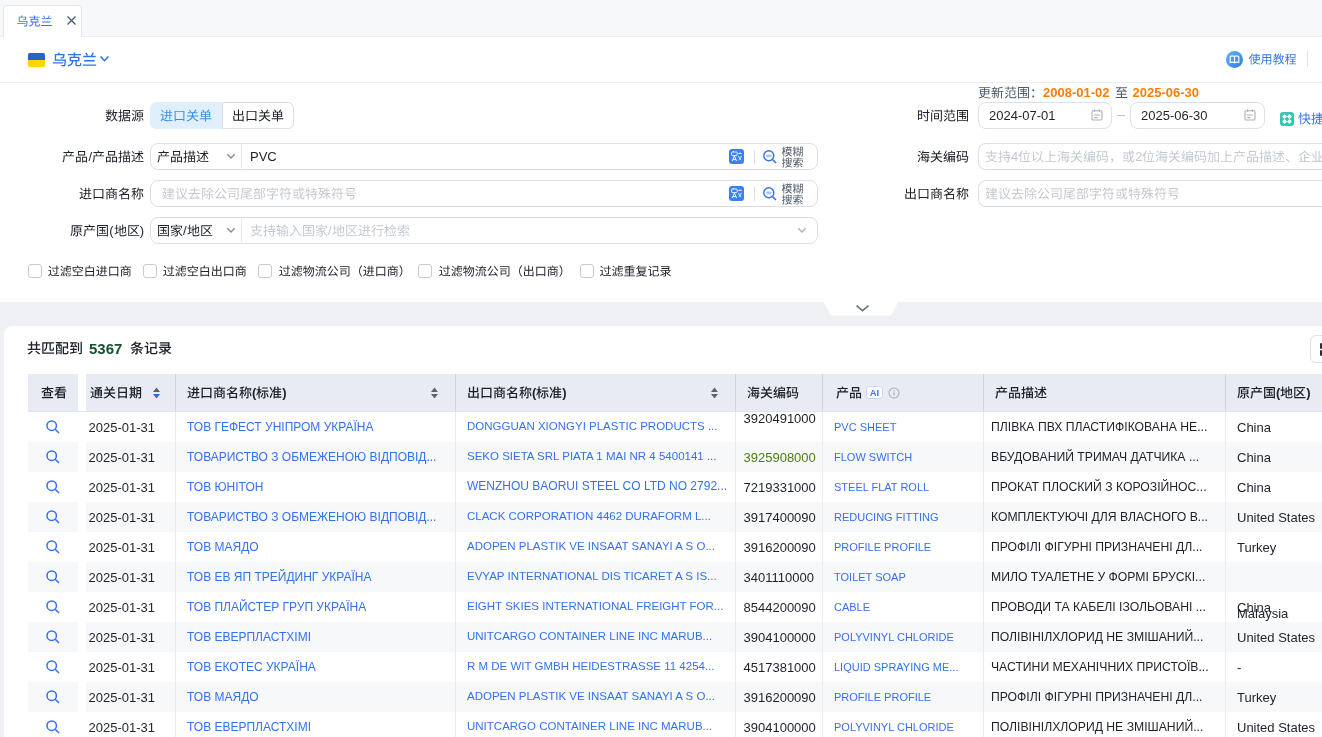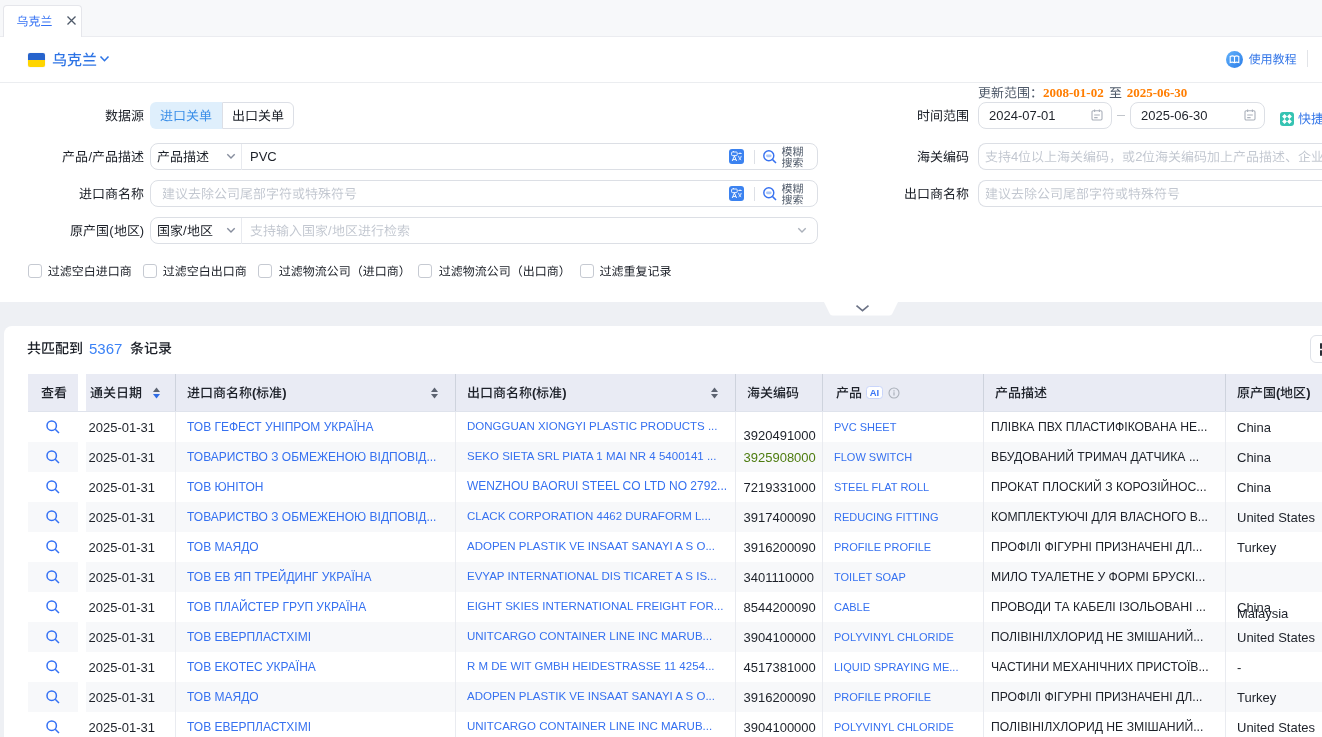--- a/index.html
+++ b/index.html
@@ -40,21 +40,21 @@
 <div style="position:absolute;left:1248px;top:51px;height:16px;display:flex;align-items:center;">
       <svg style="width:49.2px;height:12px;flex:none;display:block" viewBox="0 0 4000 1000" fill="#3577e8">
         <use href="#gr4F7F" x="0"></use>
         <use href="#gr7528" x="1000"></use>
         <use href="#gr6559" x="2000"></use>
         <use href="#gr7A0B" x="3000"></use>
       </svg>
     </div>
 <div style="position:absolute;left:1307px;top:50px;width:1px;height:17px;background:#e2e4e8"></div>
 <div style="position:absolute;left:0;top:82px;width:1322px;height:1px;background:#ebedf0"></div>
-<div style="position:absolute;left:978px;top:85px;height:14px;display:flex;align-items:center;font-family:Liberation Serif, serif;">
+<div style="position:absolute;left:978px;top:85px;height:14px;display:flex;align-items:center;">
       <svg style="width:65.0px;height:13px;flex:none;display:block" viewBox="0 0 5000 1000" fill="#4e5969">
         <use href="#gr66F4" x="0"></use>
         <use href="#gr65B0" x="1000"></use>
         <use href="#gr8303" x="2000"></use>
         <use href="#gr56F4" x="3000"></use>
         <use href="#grFF1A" x="4000"></use>
       </svg>
       <span style="font-size:13px;color:#ff7d00;font-weight:700;white-space:pre;line-height:13px">2008-01-02</span>
       <span style="margin:0 5px">
         <svg style="width:13.0px;height:13px;flex:none;display:block" viewBox="0 0 1000 1000" fill="#4e5969">
@@ -450,21 +450,21 @@
       </svg>
     </div>
 <div style="position:absolute;left:4px;top:325.5px;width:1318px;height:411.5px;background:#fff;border-radius:8px 0 0 0"></div>
 <div style="position:absolute;left:27px;top:340px;height:16px;display:flex;align-items:center;">
       <svg style="width:56.0px;height:14px;flex:none;display:block" viewBox="0 0 4000 1000" fill="#1d2129">
         <use href="#gm5171" x="0"></use>
         <use href="#gm5339" x="1000"></use>
         <use href="#gm914D" x="2000"></use>
         <use href="#gm5230" x="3000"></use>
       </svg>
-      <span style="font-size:15px;color:#3b82f6;font-weight:400;margin:0 8px 0 6px;line-height:15px">5367</span>
+      <span style="font-size:15px;color:#14532d;font-weight:700;margin:0 8px 0 6px;line-height:15px">5367</span>
       <svg style="width:42.0px;height:14px;flex:none;display:block" viewBox="0 0 3000 1000" fill="#1d2129">
         <use href="#gm6761" x="0"></use>
         <use href="#gm8BB0" x="1000"></use>
         <use href="#gm5F55" x="2000"></use>
       </svg>
     </div>
 <div style="position:absolute;left:1309.5px;top:335px;width:20px;height:27.5px;border:1px solid #dfe2e8;border-radius:6px;box-sizing:border-box;background:#fff"></div>
 <div style="position:absolute;left:1319.5px;top:342.5px;width:2.5px;height:6px;background:#2a2e36;border-radius:1px"></div>
 <div style="position:absolute;left:1319.5px;top:350px;width:2.5px;height:5.5px;background:#2a2e36;border-radius:1px"></div>
 <div style="position:absolute;left:28px;top:373.5px;width:49.5px;height:38.5px;background:#e9ebf4"></div>
@@ -580,21 +580,21 @@
     </div>
 <div style="position:absolute;left:88.5px;top:412px;height:30px;display:flex;align-items:center;">
       <span style="font-size:13px;color:#1d2129;white-space:pre;line-height:13px">2025-01-31</span>
     </div>
 <div style="position:absolute;left:187px;top:412px;height:30px;display:flex;align-items:center;width:260px;overflow:hidden">
       <span style="font-size:12px;color:#3671f0;white-space:pre;line-height:12px">ТОВ ГЕФЕСТ УНІПРОМ УКРАЇНА</span>
     </div>
 <div style="position:absolute;left:467px;top:412px;height:30px;display:flex;align-items:center;width:262px;overflow:hidden">
       <span style="font-size:11.5px;color:#3671f0;white-space:pre;line-height:11.5px">DONGGUAN XIONGYI PLASTIC PRODUCTS ...</span>
     </div>
-<div style="position:absolute;left:743.5px;top:412px;height:30px;display:flex;align-items:flex-end;">
+<div style="position:absolute;left:743.5px;top:412px;height:30px;display:flex;align-items:flex-start;">
       <span style="font-size:13px;color:#1d2129;white-space:pre;line-height:13px">3920491000</span>
     </div>
 <div style="position:absolute;left:834px;top:412px;height:30px;display:flex;align-items:center;width:143px;overflow:hidden">
       <span style="font-size:11px;color:#3671f0;white-space:pre;line-height:11px">PVC SHEET</span>
     </div>
 <div style="position:absolute;left:991px;top:412px;height:30px;display:flex;align-items:center;width:228px;overflow:hidden">
       <span style="font-size:12.2px;color:#1d2129;white-space:pre;line-height:12.2px">ПЛІВКА ПВХ ПЛАСТИФІКОВАНА НЕ...</span>
     </div>
 <div style="position:absolute;left:1237px;top:412px;height:30px;display:flex;align-items:center;">
       <span style="font-size:13px;color:#1d2129;white-space:pre;line-height:13px">China</span>

